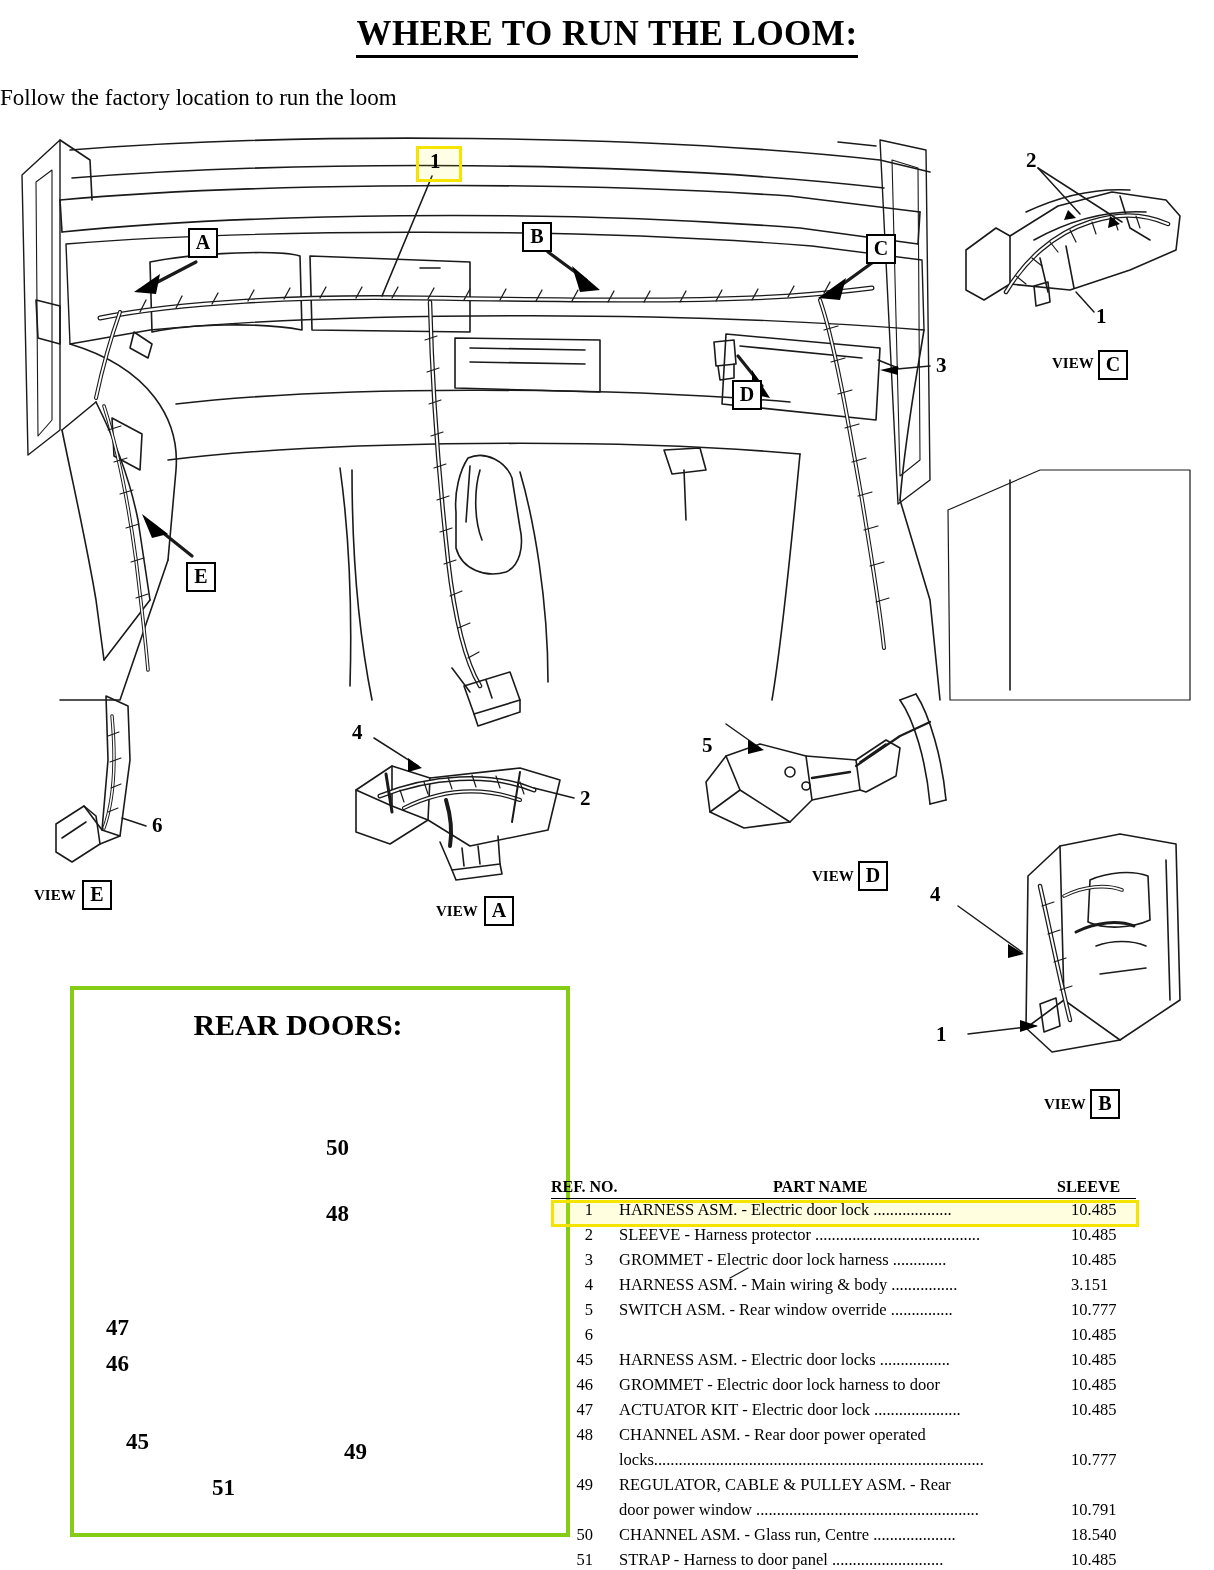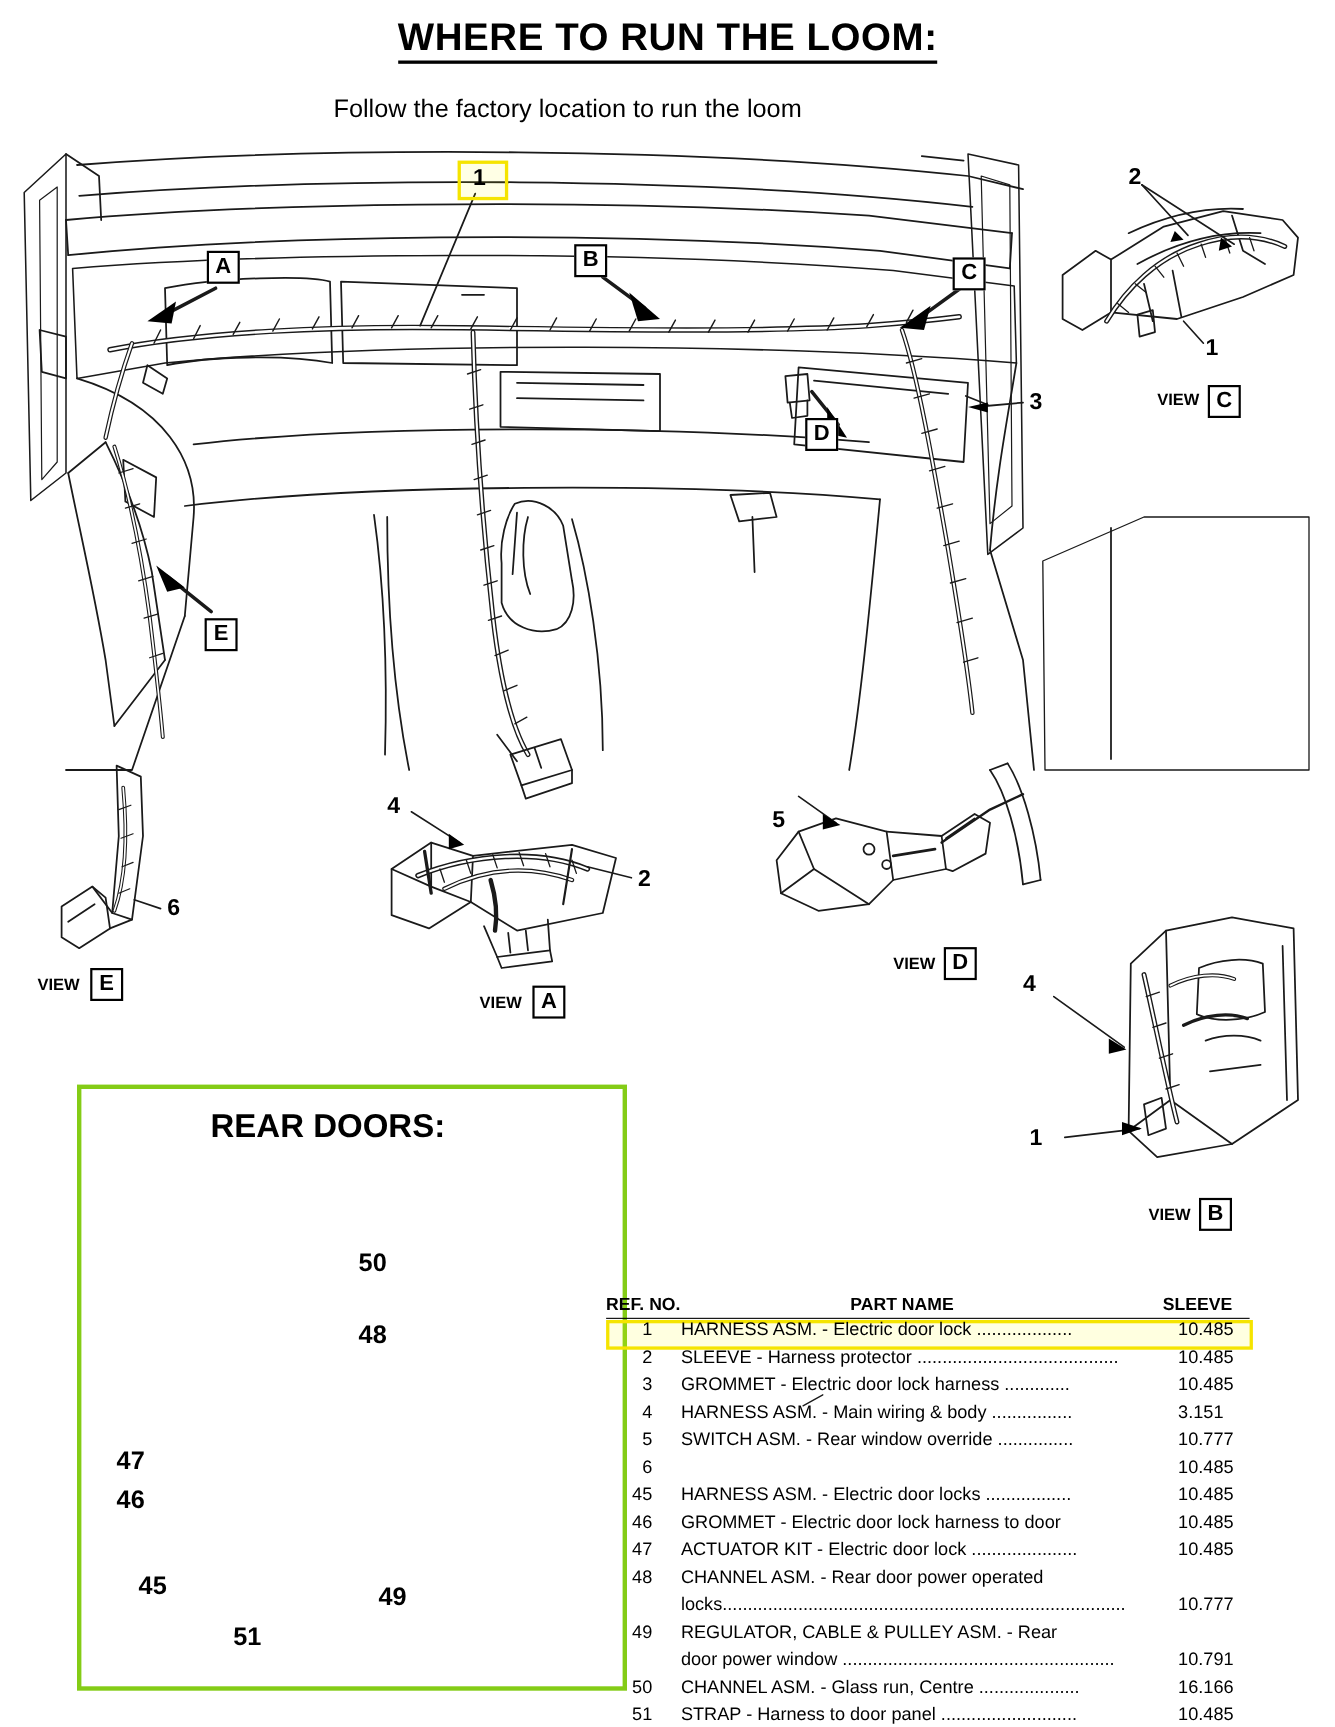--- a/index.html
+++ b/index.html
@@ -11,20 +11,21 @@
     width: 1214px;
     height: 1570px;
     position: relative;
     font-family: "Liberation Sans", sans-serif;
     color: #000;
     overflow: hidden;
   }
   .page {
     position: absolute;
     inset: 0;
+    font-family: Liberation Serif, serif;
   }
   
   .title {
     position: absolute;
     top: 14px;
     left: 0;
     width: 1214px;
     text-align: center;
     font-size: 35px;
     font-weight: bold;
@@ -32,21 +33,20 @@
   }
   .title span {
     border-bottom: 3px solid #000;
     padding-bottom: 2px;
   }
   .subtitle {
     position: absolute;
     top: 85px;
     left: 0;
     width: 1032px;
-    text-align: center;
     font-size: 23px;
   }
   
   .lbl {
     position: absolute;
     font-size: 21px;
     font-weight: bold;
     line-height: 1;
     white-space: nowrap;
   }
@@ -634,21 +634,21 @@
       <span class="grp"></span>
     </div>
     <div class="prow cont">
       <span class="ref"></span>
       <span class="nm">door power window ......................................................</span>
       <span class="grp">10.791</span>
     </div>
     <div class="prow">
       <span class="ref">50</span>
       <span class="nm">CHANNEL ASM. - Glass run, Centre ....................</span>
-      <span class="grp">16.166</span>
+      <span class="grp">18.540</span>
     </div>
     <div class="prow">
       <span class="ref">51</span>
       <span class="nm">STRAP - Harness to door panel ...........................</span>
       <span class="grp">10.485</span>
     </div>
   </div>
 
 </div>
 

